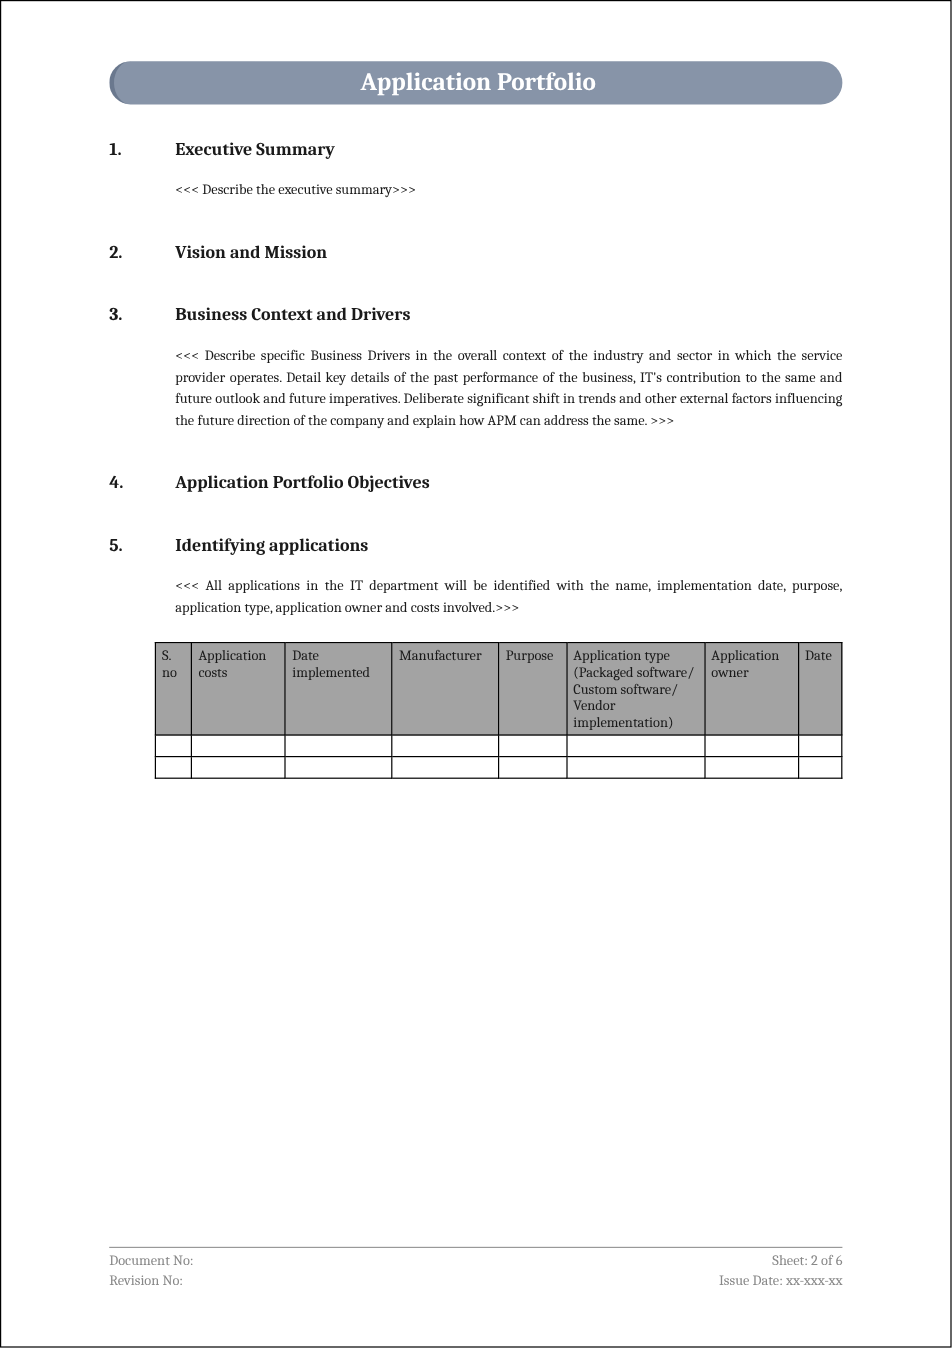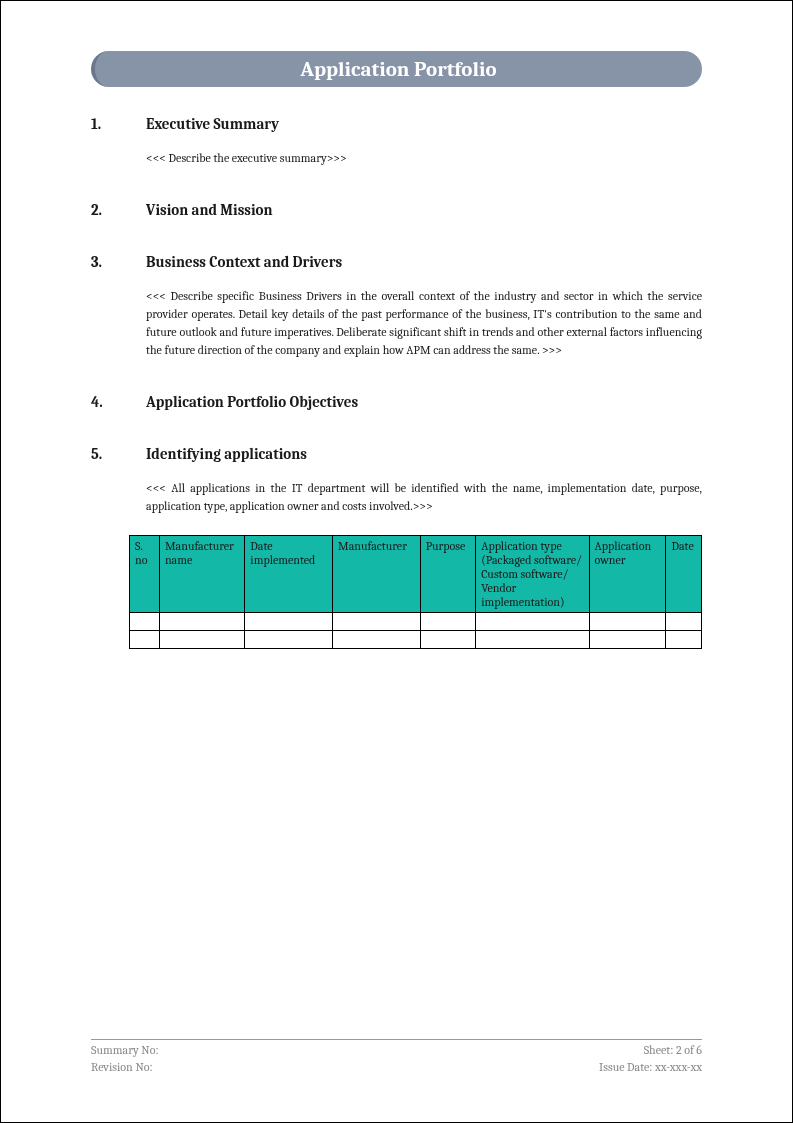--- a/index.html
+++ b/index.html
@@ -65,21 +65,21 @@
       margin-top: 20px;
     }
     table.app-table th, table.app-table td {
       border: 1px solid #000;
       padding: 3px 5px;
       vertical-align: top;
       text-align: left;
       font-weight: normal;
     }
     table.app-table th {
-      background: #14b8a6;
+      background: #a3a3a3;
     }
     table.app-table td {
       height: 18px;
     }
     .footer {
       position: absolute;
       bottom: 46px;
       left: 90px;
       right: 90px;
       border-top: 1px solid #999;
@@ -133,21 +133,21 @@
       <span class="section-num">5.</span>
       <span>Identifying applications</span>
     </div>
     <div class="section-body">&lt;&lt;&lt; All applications in the IT department will be identified with the name, implementation date, purpose, application type, application owner and costs involved.&gt;&gt;&gt;</div>
 
     <div class="table-wrap">
       <table class="app-table">
         <thead>
           <tr>
             <th style="width:28px">S. no</th>
-            <th style="width:72px">Manufacturer name</th>
+            <th style="width:72px">Application costs</th>
             <th style="width:82px">Date implemented</th>
             <th style="width:82px">Manufacturer</th>
             <th style="width:52px">Purpose</th>
             <th style="width:106px">Application type (Packaged software/ Custom software/ Vendor implementation)</th>
             <th style="width:72px">Application owner</th>
             <th style="width:32px">Date</th>
           </tr>
         </thead>
         <tbody>
           <tr>
@@ -171,20 +171,20 @@
               <td></td>
           </tr>
         </tbody>
       </table>
     </div>
   </div>
 </div>
 
 <div class="footer">
   <div class="footer-left">
-    <div>Summary No:</div>
+    <div>Document No:</div>
     <div>Revision No:</div>
   </div>
   <div class="footer-right">
     <div>Sheet: 2 of 6</div>
     <div>Issue Date: xx-xxx-xx</div>
   </div>
 </div>
 
 </body></html>

